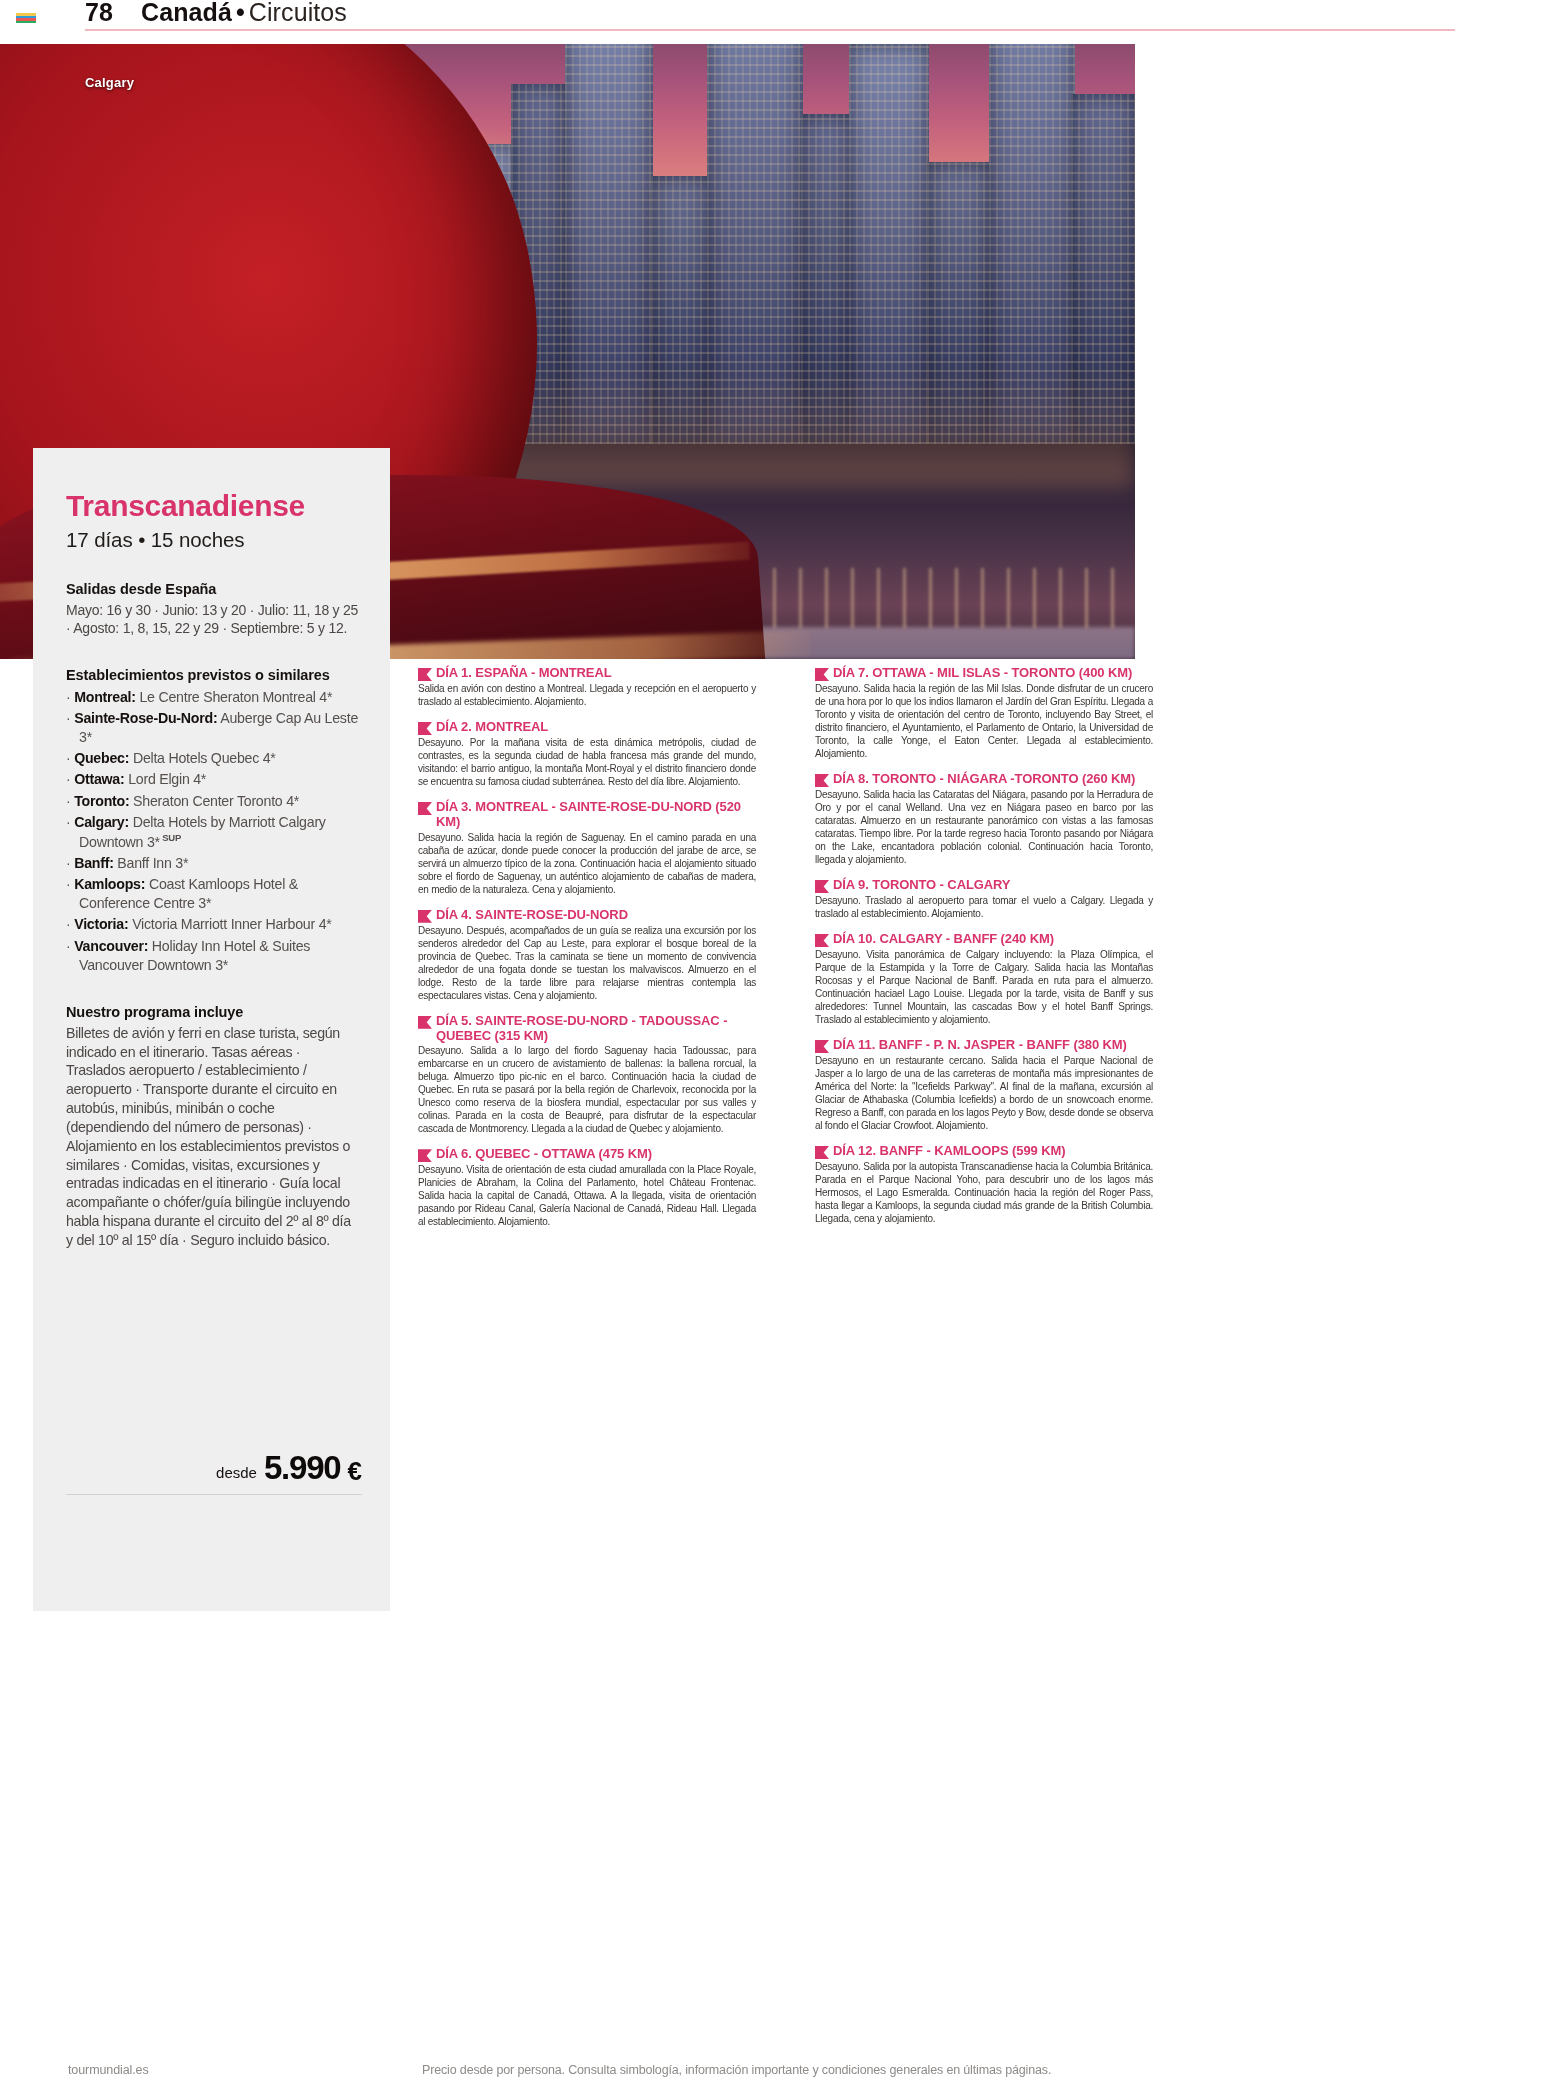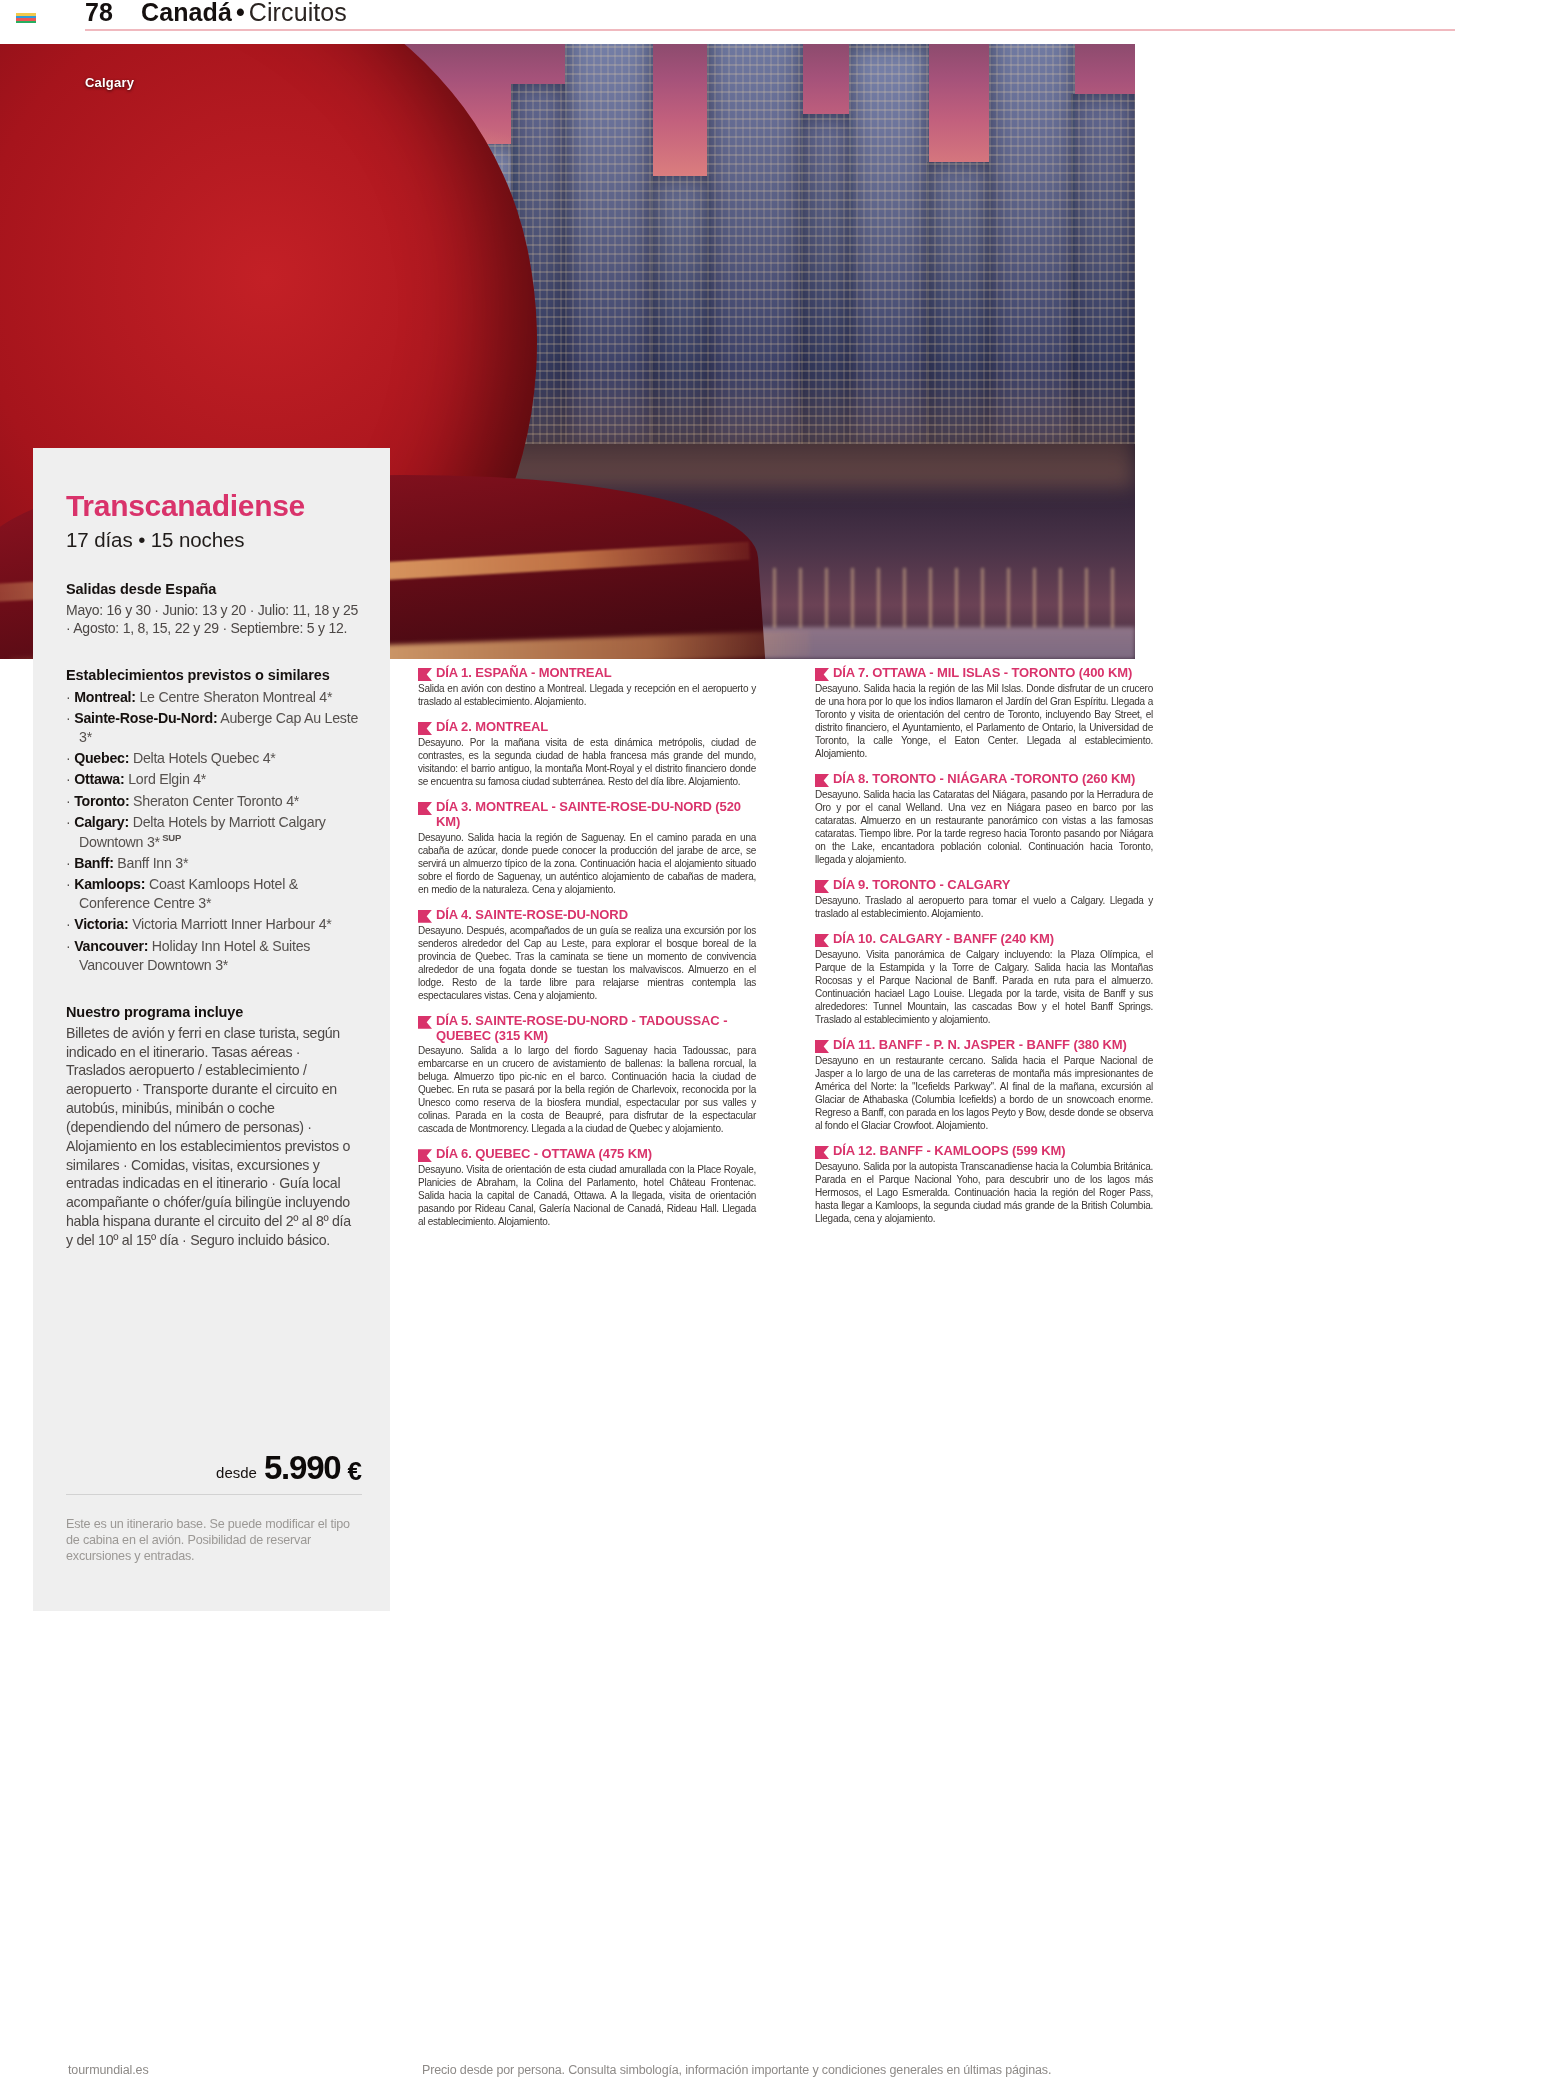--- a/index.html
+++ b/index.html
@@ -307,21 +307,20 @@
       <div class="blk-head">Nuestro programa incluye</div>
       <div class="incl">Billetes de avión y ferri en clase turista, según indicado en el itinerario. Tasas aéreas · Traslados aeropuerto / establecimiento / aeropuerto · Transporte durante el circuito en autobús, minibús, minibán o coche (dependiendo del número de personas) · Alojamiento en los establecimientos previstos o similares · Comidas, visitas, excursiones y entradas indicadas en el itinerario · Guía local acompañante o chófer/guía bilingüe incluyendo habla hispana durante el circuito del 2º al 8º día y del 10º al 15º día · Seguro incluido básico.</div>
     </div>
 
     <div class="price-row">
       <span class="price-from">desde</span>
       <span class="price-val">5.990</span>
       <span class="price-cur">€</span>
     </div>
     <div class="price-rule"></div>
-    <div class="card-note">Este es un itinerario base. Se puede modificar el tipo de cabina en el avión. Posibilidad de reservar excursiones y entradas.</div>
   </div>
 
   <div class="itin">
     <div class="col c2">
         <div class="day-head">
           <span class="flag-ic"></span>
           <span class="day-title">DÍA 1. ESPAÑA - MONTREAL</span>
         </div>
         <div class="day-body">Salida en avión con destino a Montreal. Llegada y recepción en el aeropuerto y traslado al establecimiento. Alojamiento.</div>
         <div class="day-head">

